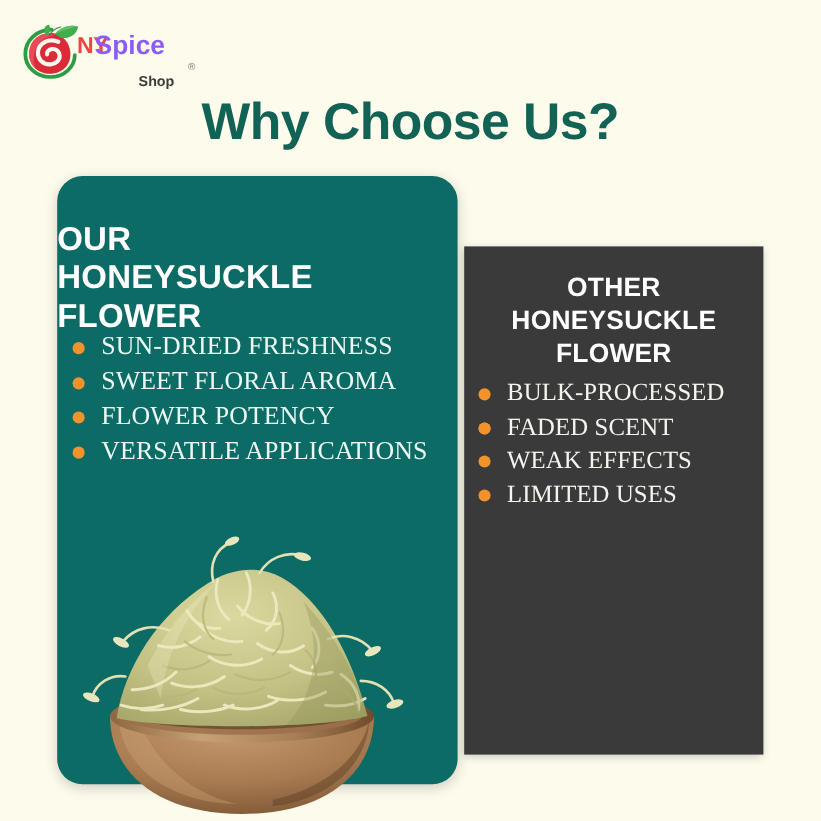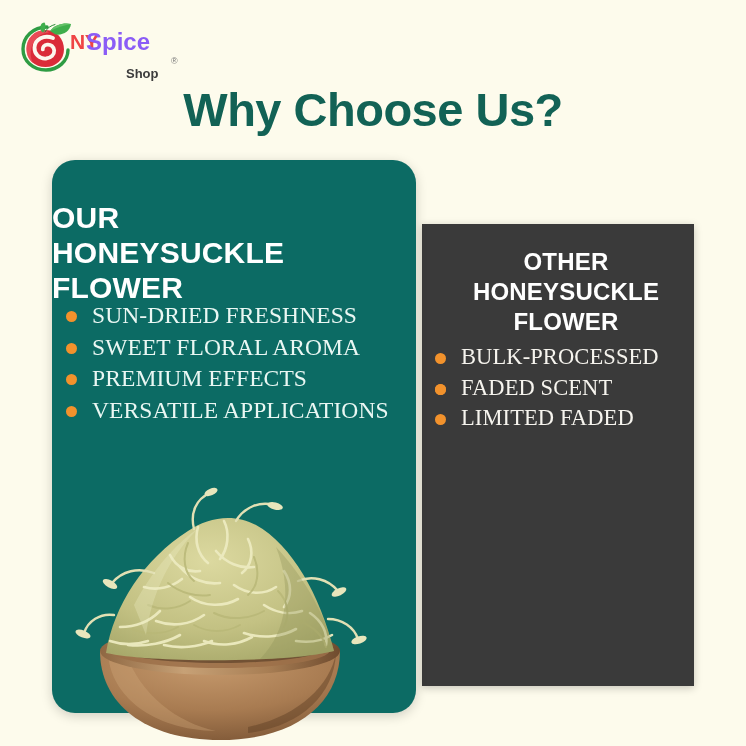--- a/index.html
+++ b/index.html
@@ -111,21 +111,20 @@
     left: 0;
     top: 23px;
     width: 272px;
     text-align: center;
     color: #FFFFFF;
     font-size: 24px;
     font-weight: bold;
     line-height: 30px;
     letter-spacing: 0.2px;
     font-family: "Liberation Sans", sans-serif;
-    padding-left: 8px;
   }
   .dark-list {
     position: absolute;
     left: 8px;
     top: 118px;
     width: 264px;
   }
   .dark-list .row {
     position: relative;
     padding-left: 31px;
@@ -266,21 +265,25 @@
       </div>
       <div class="row">
         <span class="bullet"></span>
       </div>
       <div class="row">
         <span class="bullet"></span>
         <span>FADED SCENT</span>
       </div>
       <div class="row">
         <span class="bullet"></span>
-        <span>LIMITED FADED</span>
+        <span>WEAK EFFECTS</span>
+      </div>
+      <div class="row">
+        <span class="bullet"></span>
+        <span>LIMITED USES</span>
       </div>
     </div>
   </div>
 
   <div class="panel-green">
     <div class="panel-green-clip">
       <div class="panel-green-title">
         <div>OUR</div>
         <div>HONEYSUCKLE</div>
         <div>FLOWER</div>
@@ -289,21 +292,21 @@
         <div class="row">
           <span class="bullet"></span>
           <span>SUN-DRIED FRESHNESS</span>
         </div>
         <div class="row">
           <span class="bullet"></span>
           <span>SWEET FLORAL AROMA</span>
         </div>
         <div class="row">
           <span class="bullet"></span>
-          <span>PREMIUM EFFECTS</span>
+          <span>FLOWER POTENCY</span>
         </div>
         <div class="row">
           <span class="bullet"></span>
           <span>VERSATILE APPLICATIONS</span>
         </div>
       </div>
     </div>
   </div>
 
   <div class="product-photo">

